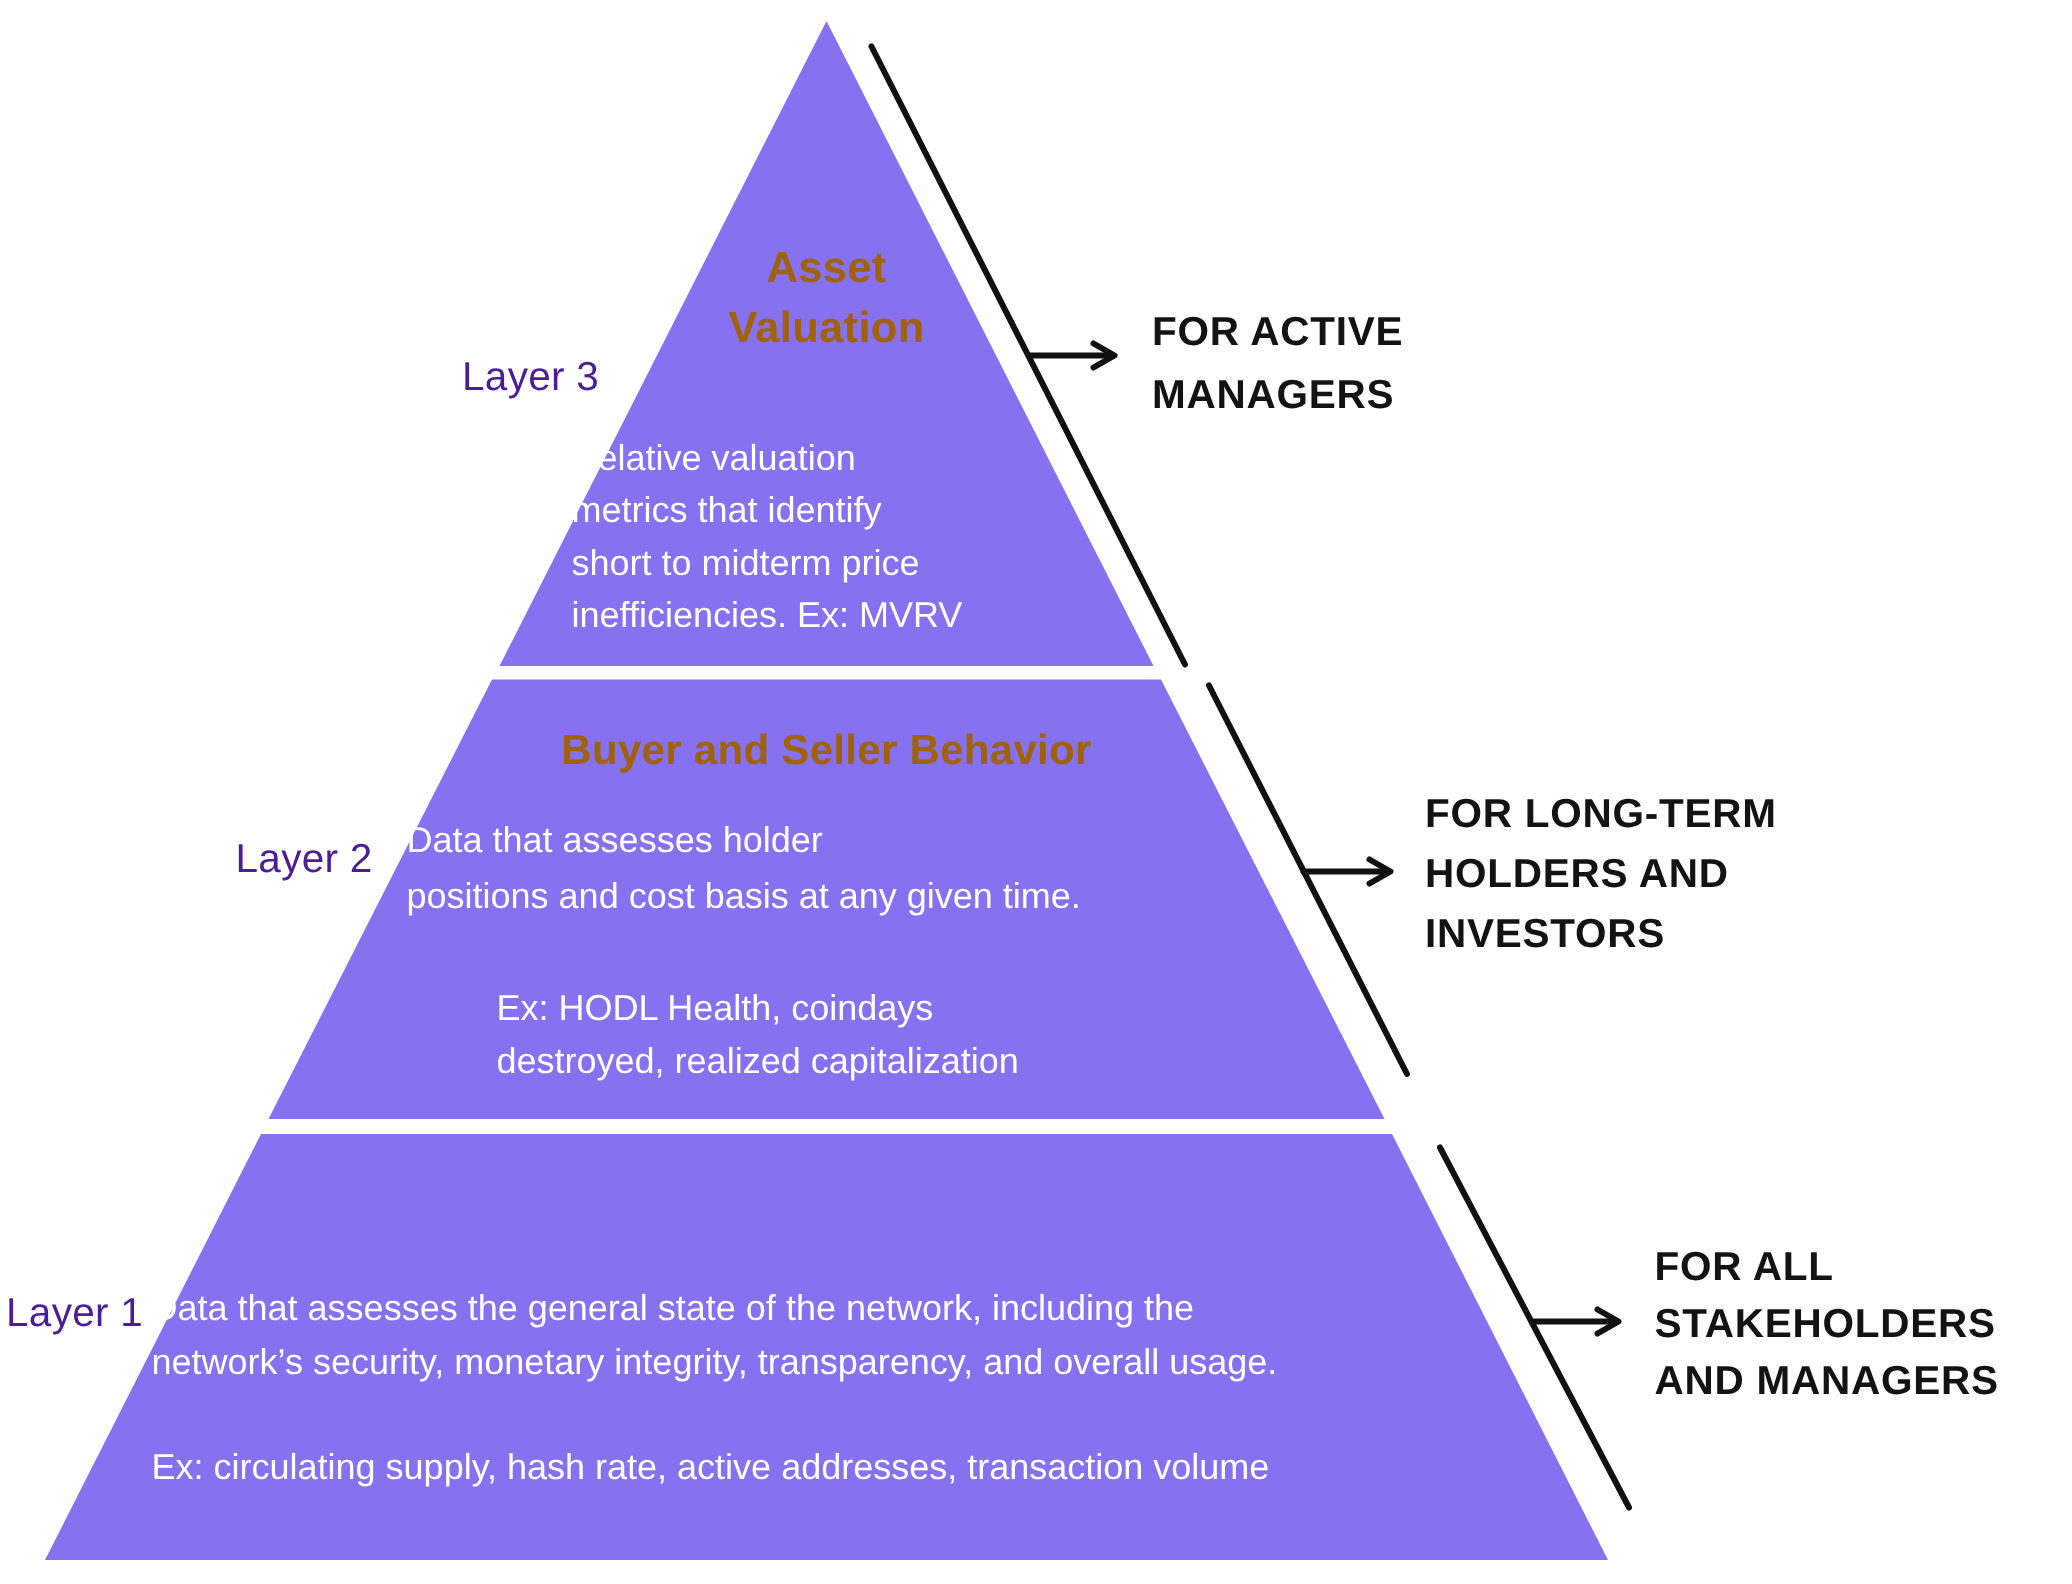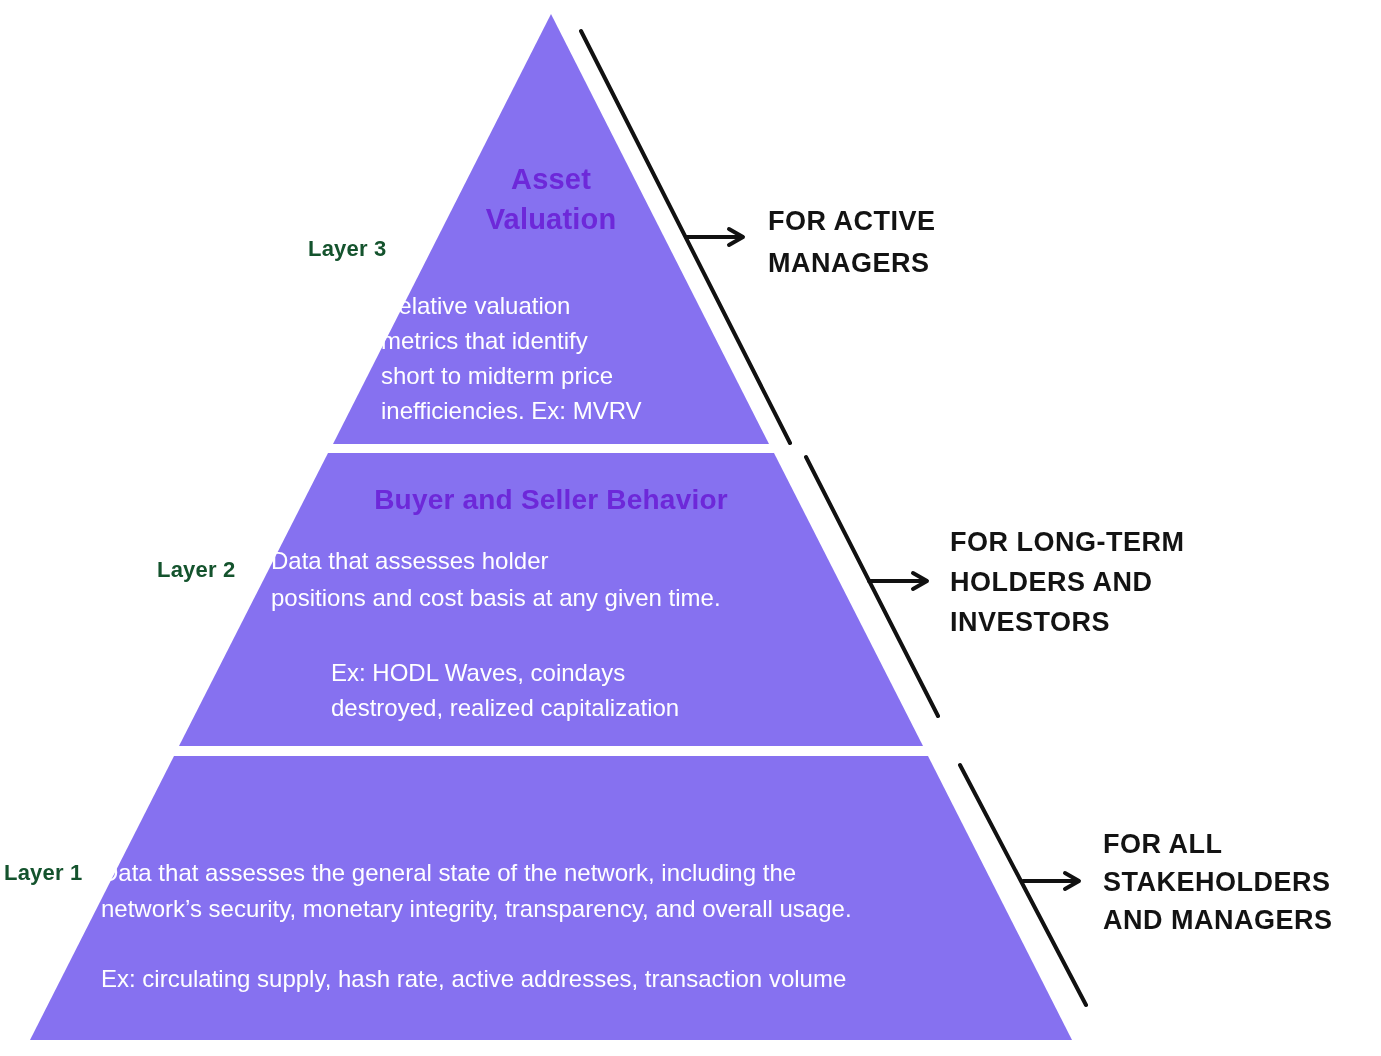--- a/index.html
+++ b/index.html
@@ -9,27 +9,27 @@
     overflow:hidden;
     background:#ffffff;
     font-family:"Liberation Sans","DejaVu Sans",sans-serif;
   }
   .gfx{position:absolute;left:0;top:0;width:1381px;height:1056px;}
   .diag{stroke:#111111;stroke-width:4;stroke-linecap:round;}
   .arrow{stroke:#111111;stroke-width:4;stroke-linecap:round;}
   .lines{white-space:pre-line;}
   .layer-label{
     position:absolute;
-    font-size:22px;font-weight:bold;
-    color:#14532d;
+    font-size:27px;font-weight:normal;
+    color:#4c1d95;
     letter-spacing:0.2px;
   }
   .ltitle{
     position:absolute;text-align:center;
-    color:#6d28d9;font-weight:bold;
+    color:#a16207;font-weight:bold;
     font-size:28px;letter-spacing:0.2px;
   }
   .lbody{
     position:absolute;text-align:left;
     color:#ffffff;font-size:24px;
   }
   .aud{
     position:absolute;text-align:left;
     color:#131313;font-weight:bold;
     font-size:27px;letter-spacing:0.5px;
@@ -67,21 +67,21 @@
   <div class="ltitle lines" style="left:401px;top:159px;width:300px;line-height:40px;font-size:29px">Asset
 Valuation</div>
   <div class="lbody lines" style="left:381px;top:288px;width:340px;line-height:35px">Relative valuation
 metrics that identify
 short to midterm price
 inefficiencies. Ex: MVRV</div>
 
   <div class="ltitle" style="left:331px;top:484px;width:440px">Buyer and Seller Behavior</div>
   <div class="lbody lines" style="left:271px;top:542px;width:560px;line-height:37px">Data that assesses holder
 positions and cost basis at any given time.</div>
-  <div class="lbody lines" style="left:331px;top:655px;width:440px;line-height:35px">Ex: HODL Waves, coindays
+  <div class="lbody lines" style="left:331px;top:655px;width:440px;line-height:35px">Ex: HODL Health, coindays
 destroyed, realized capitalization</div>
 
   <div class="lbody lines" style="left:101px;top:855px;width:900px;line-height:36px">Data that assesses the general state of the network, including the
 network’s security, monetary integrity, transparency, and overall usage.</div>
   <div class="lbody lines" style="left:101px;top:961px;width:900px;line-height:36px">Ex: circulating supply, hash rate, active addresses, transaction volume</div>
 
   <div class="aud lines" style="left:768px;top:200px;line-height:42px">FOR ACTIVE
 MANAGERS</div>
   <div class="aud lines" style="left:950px;top:522px;line-height:40px">FOR LONG-TERM
 HOLDERS AND

